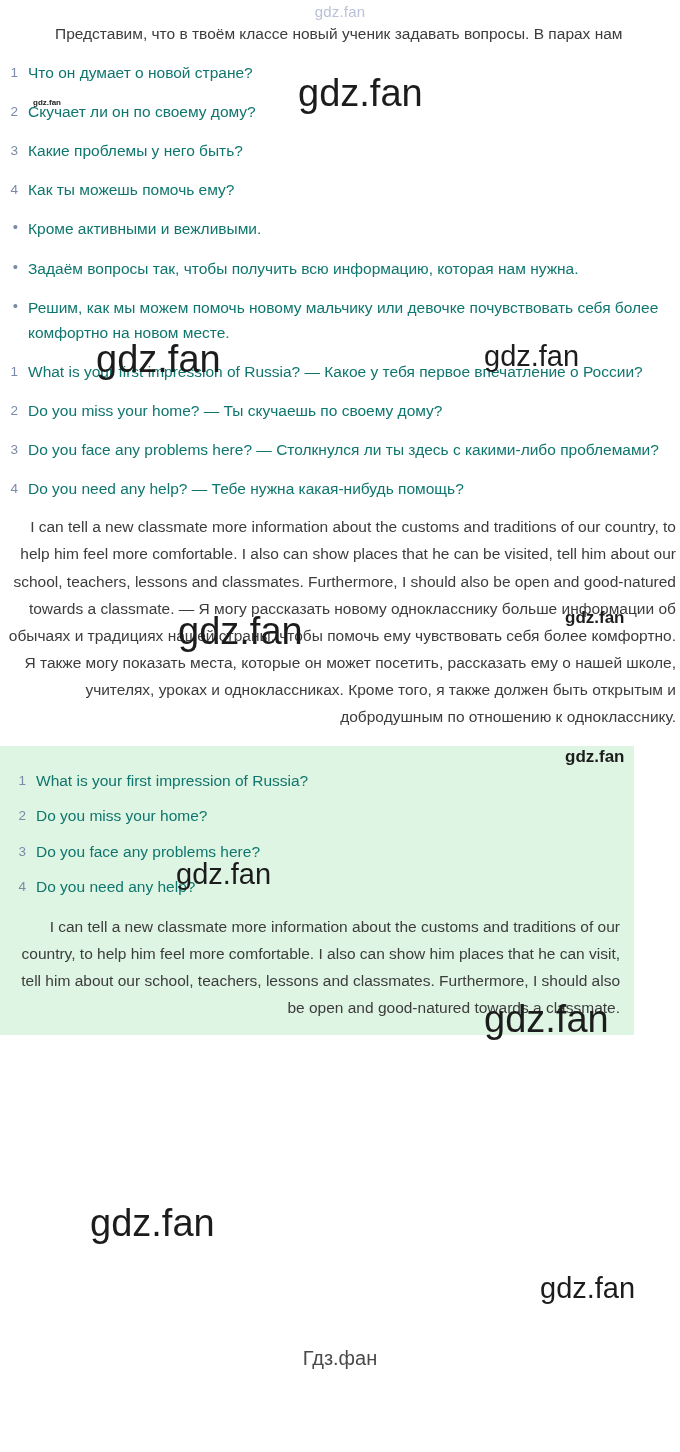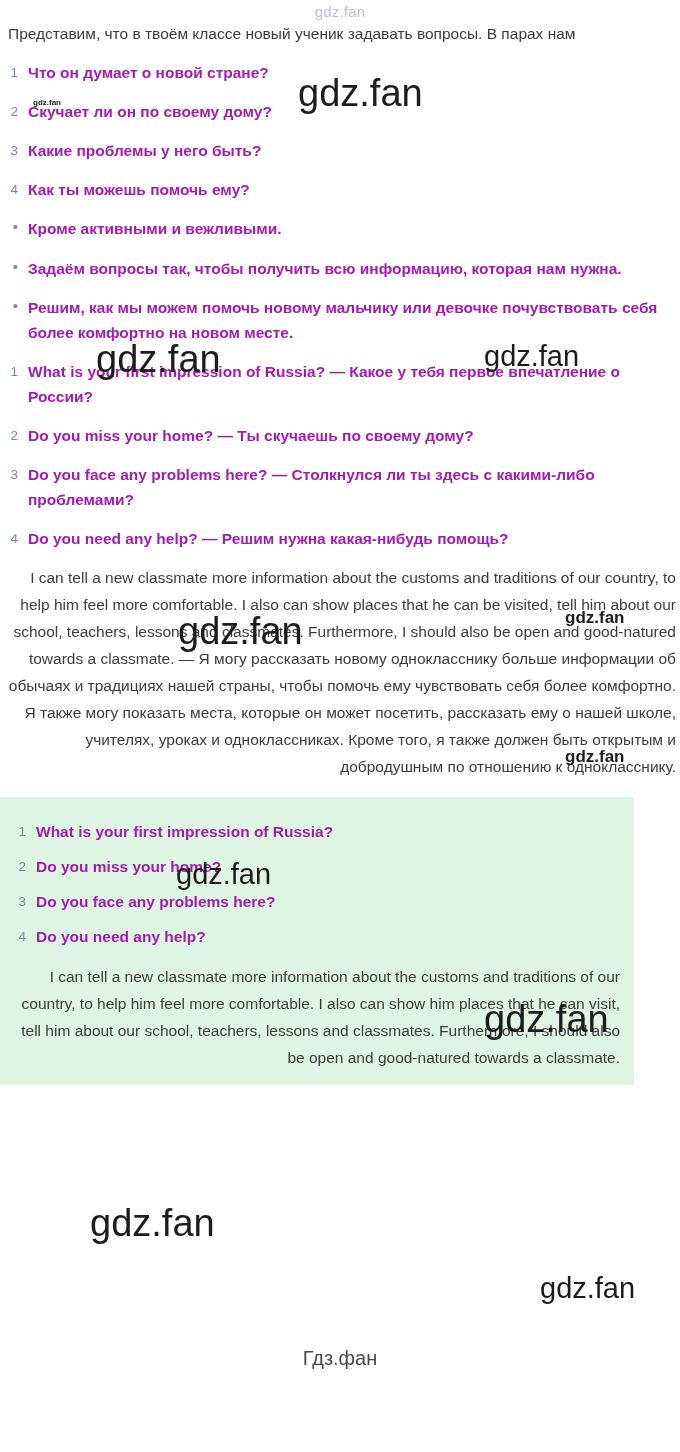--- a/index.html
+++ b/index.html
@@ -27,20 +27,21 @@
     color: #b9c2d6;
     padding-top: 3px;
     letter-spacing: 0.2px;
     height: 22px;
   }
   .intro {
     font-size: 15.5px;
     line-height: 1.55;
     padding: 0 6px 0 8px;
     color: #3c3c3c;
+    margin-left: 47px;
   }
   ol.q-list, ul.b-list {
     list-style: none;
     margin: 0;
     padding: 0;
   }
   .li-row {
     display: flex;
     align-items: flex-start;
     font-size: 15.5px;
@@ -61,22 +62,21 @@
     color: #7b8aa8;
     font-size: 15px;
     min-width: 20px;
     text-align: right;
     padding-right: 10px;
     flex: 0 0 auto;
     line-height: 1.5;
   }
   .li-text {
     flex: 1 1 auto;
-    color: #a21caf;
-    font-weight: bold;
+    color: #0f766e;
   }
   .para {
     font-size: 15.5px;
     line-height: 1.75;
     margin-top: 12px;
     padding: 0 4px 0 2px;
     color: #3c3c3c;
     text-align: right;
   }
   .answer-box {
@@ -160,21 +160,21 @@
     <li class="li-row">
       <span class="li-num">2</span>
       <span class="li-text">Do you miss your home? — Ты скучаешь по своему дому?</span>
     </li>
     <li class="li-row">
       <span class="li-num">3</span>
       <span class="li-text">Do you face any problems here? — Столкнулся ли ты здесь с какими-либо проблемами?</span>
     </li>
     <li class="li-row">
       <span class="li-num">4</span>
-      <span class="li-text">Do you need any help? — Решим нужна какая-нибудь помощь?</span>
+      <span class="li-text">Do you need any help? — Тебе нужна какая-нибудь помощь?</span>
     </li>
   </ol>
 
   <div class="para">I can tell a new classmate more information about the customs and traditions of our country, to help him feel more comfortable. I also can show places that he can be visited, tell him about our school, teachers, lessons and classmates. Furthermore, I should also be open and good-natured towards a classmate. — Я могу рассказать новому однокласснику больше информации об обычаях и традициях нашей страны, чтобы помочь ему чувствовать себя более комфортно. Я также могу показать места, которые он может посетить, рассказать ему о нашей школе, учителях, уроках и одноклассниках. Кроме того, я также должен быть открытым и добродушным по отношению к однокласснику.</div>
 
   <div class="answer-box">
     <ol class="q-list">
       <li class="li-row">
         <span class="li-num">1</span>
         <span class="li-text">What is your first impression of Russia?</span>

